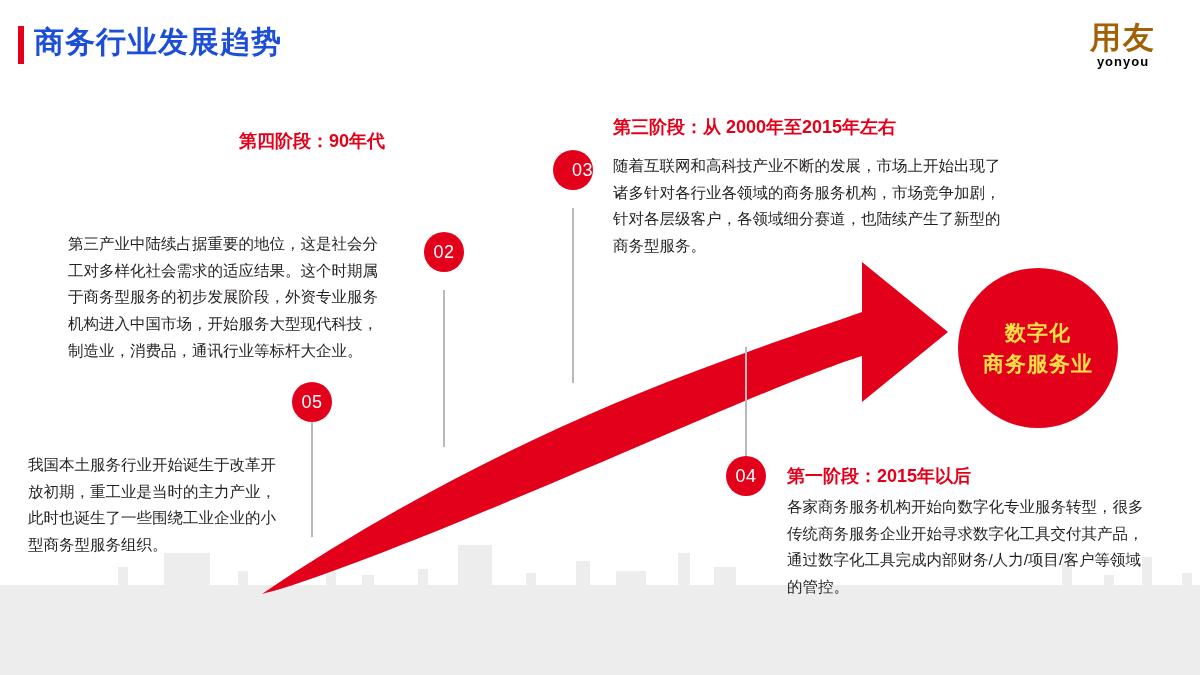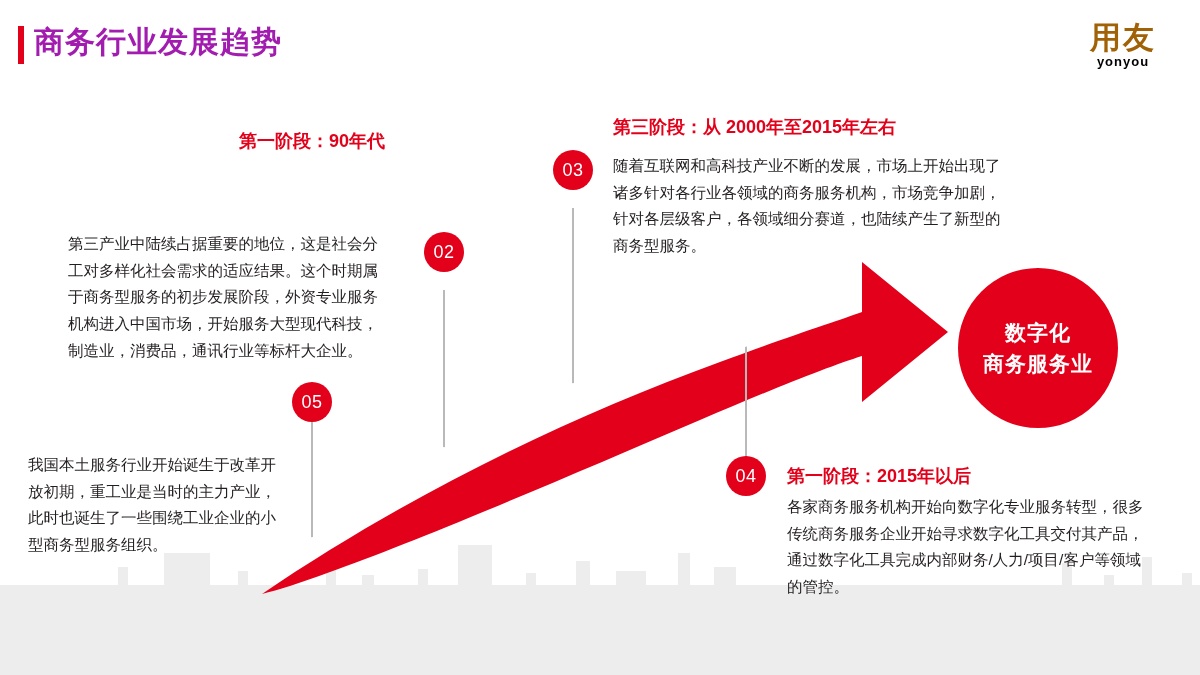--- a/index.html
+++ b/index.html
@@ -12,37 +12,37 @@
   }
   .slide{position:absolute;inset:0;width:1200px;height:675px;overflow:hidden;background:#fff;}
 
   
   .header{position:absolute;left:0;top:0;width:1200px;height:88px;}
   .title-bar{
     position:absolute;left:18px;top:26px;width:6px;height:38px;background:#E2001A;
   }
   .title{
     position:absolute;left:34px;top:22px;
-    font-size:30px;font-weight:bold;color:#a21caf;letter-spacing:1px;
+    font-size:30px;font-weight:bold;color:#1d4ed8;letter-spacing:1px;
     white-space:nowrap;
   }
   .logo{position:absolute;right:22px;top:22px;text-align:center;width:110px;}
   .logo-cn{font-size:31px;font-weight:bold;color:#a16207;letter-spacing:2px;line-height:1.05;}
   .logo-en{font-size:13px;color:#000000;letter-spacing:1px;margin-top:-1px;font-weight:bold;}
 
   
   .skyline{position:absolute;left:0;bottom:0;width:1200px;height:250px;}
 
   
   .arrow-layer{position:absolute;left:0;top:0;width:1200px;height:675px;}
 
   
   .end-circle{
     position:absolute;left:958px;top:268px;width:160px;height:160px;border-radius:50%;
-    background:#E2001A;color:#ffffff;display:flex;flex-direction:column;
+    background:#E2001A;color:#fde047;display:flex;flex-direction:column;
     align-items:center;justify-content:center;
     font-size:21px;font-weight:bold;line-height:1.5;letter-spacing:1px;
   }
 
   
   .badge{
     position:absolute;width:40px;height:40px;border-radius:50%;
     background:#E2001A;color:#fff;
     display:flex;align-items:center;justify-content:center;
     font-size:18px;letter-spacing:0.5px;font-weight:400;
@@ -171,30 +171,30 @@
 
   <div class="stem" style="left:745px;top:344px;height:114px;"></div>
   <div class="dot" style="left:736px;top:325px;width:18px;height:22px;"></div>
 
   <div class="badge" style="left:292px;top:382px;">
     <span>05</span>
   </div>
   <div class="badge" style="left:424px;top:232px;">
     <span>02</span>
   </div>
-  <div class="badge" style="left:553px;top:150px;">
+  <div class="badge" style="left:553px;top:150px;justify-content:flex-end;">
     <span>03</span>
   </div>
   <div class="badge" style="left:726px;top:456px;">
     <span>04</span>
   </div>
 
   <div class="stage-body" id="s1-body">我国本土服务行业开始诞生于改革开放初期，重工业是当时的主力产业，此时也诞生了一些围绕工业企业的小型商务型服务组织。</div>
 
-  <div class="stage-head" id="s2-head">第一阶段：90年代</div>
+  <div class="stage-head" id="s2-head">第四阶段：90年代</div>
   <div class="stage-body" id="s2-body">第三产业中陆续占据重要的地位，这是社会分工对多样化社会需求的适应结果。这个时期属于商务型服务的初步发展阶段，外资专业服务机构进入中国市场，开始服务大型现代科技，制造业，消费品，通讯行业等标杆大企业。</div>
 
   <div class="stage-head" id="s3-head">第三阶段：从 2000年至2015年左右</div>
   <div class="stage-body" id="s3-body">随着互联网和高科技产业不断的发展，市场上开始出现了诸多针对各行业各领域的商务服务机构，市场竞争加剧，针对各层级客户，各领域细分赛道，也陆续产生了新型的商务型服务。</div>
 
   <div class="stage-head" id="s4-head">第一阶段：2015年以后</div>
   <div class="stage-body" id="s4-body">各家商务服务机构开始向数字化专业服务转型，很多传统商务服务企业开始寻求数字化工具交付其产品，通过数字化工具完成内部财务/人力/项目/客户等领域的管控。</div>
 
 </div>
 

